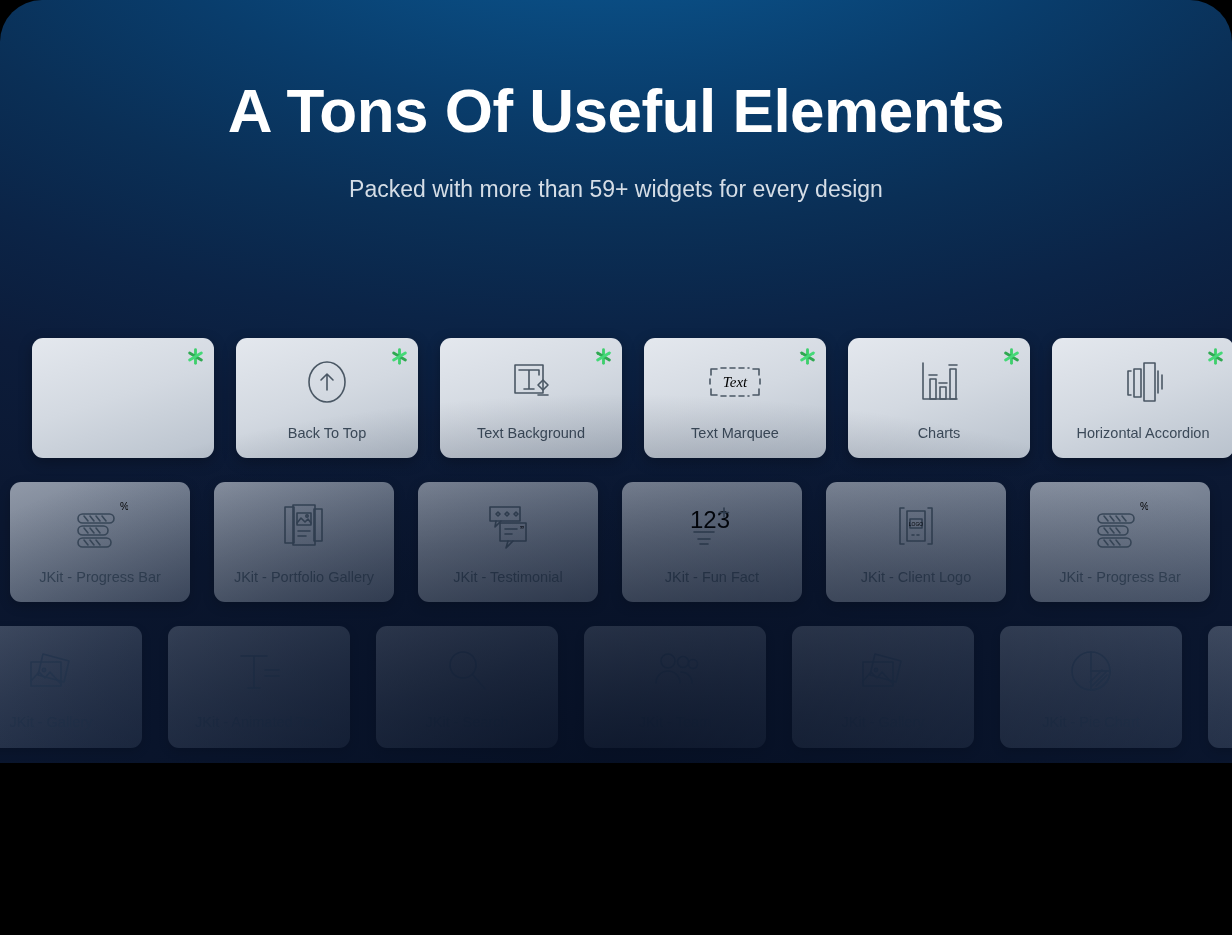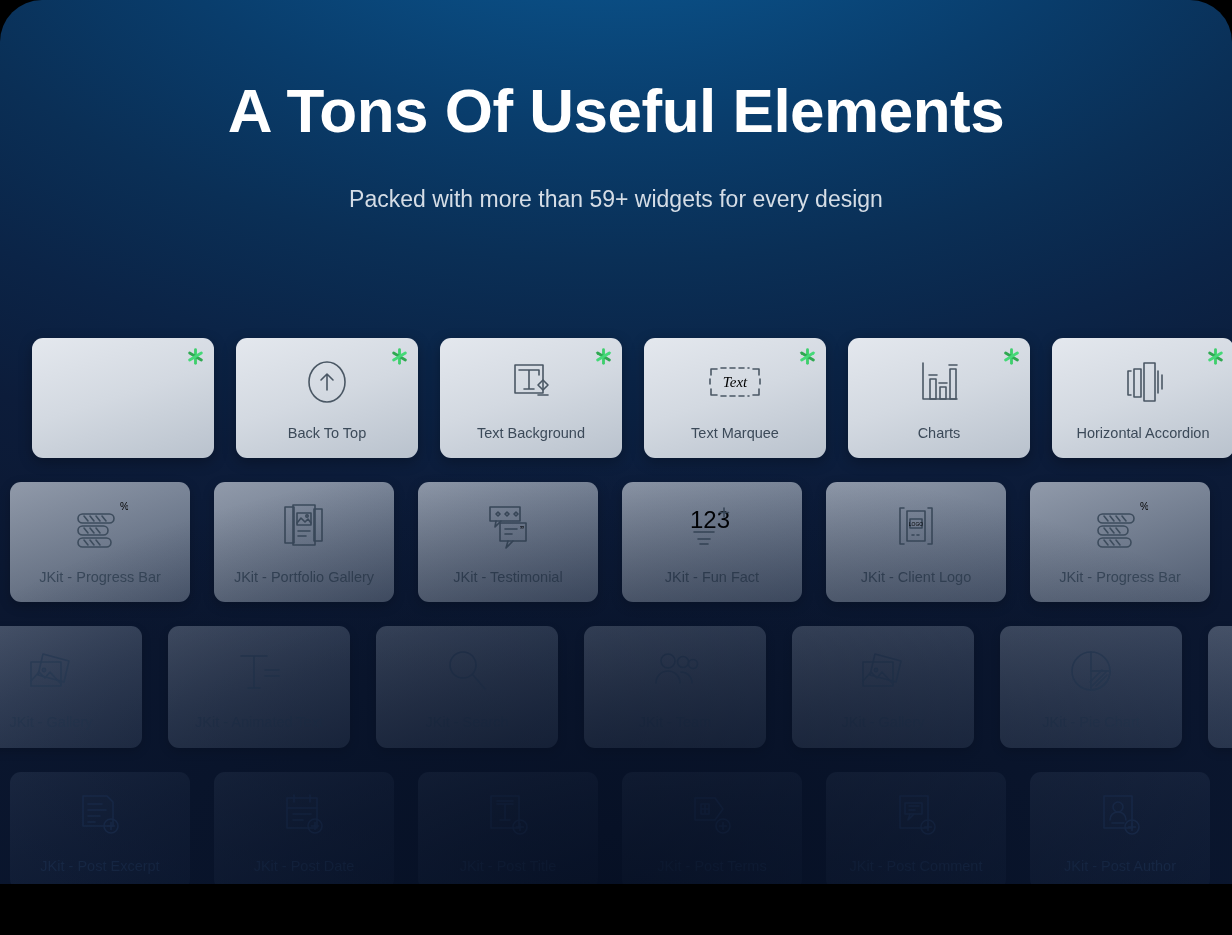--- a/index.html
+++ b/index.html
@@ -4,21 +4,21 @@
 <style>
   * { margin:0; padding:0; box-sizing:border-box; }
   html, body {
     width:1232px; height:935px;
     background:#000;
     font-family:"Liberation Sans", sans-serif;
     overflow:hidden;
   }
   #stage {
     position:relative;
-    width:1232px; height:884px;
+    width:1232px; height:763px;
     border-radius:42px 42px 0 0;
     overflow:hidden;
     background:
       radial-gradient(120% 95% at 50% -18%, #0b5894 0%, #0a4d83 18%, #093d6c 34%, #0a2f56 50%, #0b2447 64%, #0c1c3a 78%, #0b1730 100%);
   }
   #stage::after{
     content:"";
     position:absolute; inset:0;
     background:radial-gradient(95% 70% at 50% 102%, rgba(5,14,33,.80) 0%, rgba(6,16,36,.35) 45%, rgba(0,0,0,0) 72%);
     pointer-events:none;
@@ -26,21 +26,21 @@
 
   
   .hero{ position:absolute; top:0; left:0; width:100%; text-align:center; z-index:5; }
   .hero h1{
     margin-top:78px;
     font-size:62px; line-height:1.08;
     font-weight:bold; color:#ffffff;
     letter-spacing:-0.5px;
   }
   .hero p{
-    margin-top:36px;
+    margin-top:26px;
     font-size:23px; line-height:1.58;
     color:#d5dde6; font-weight:400;
   }
 
   
   .row{ position:absolute; display:flex; align-items:flex-start; }
   .card{
     position:relative;
     flex:0 0 auto;
     border-radius:11px;

